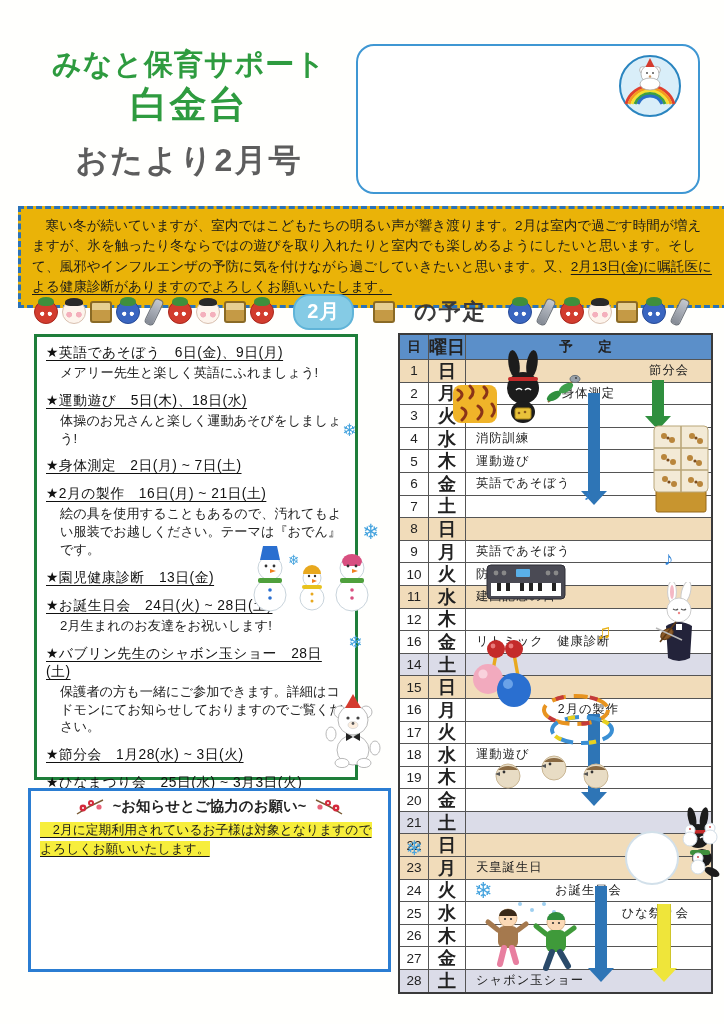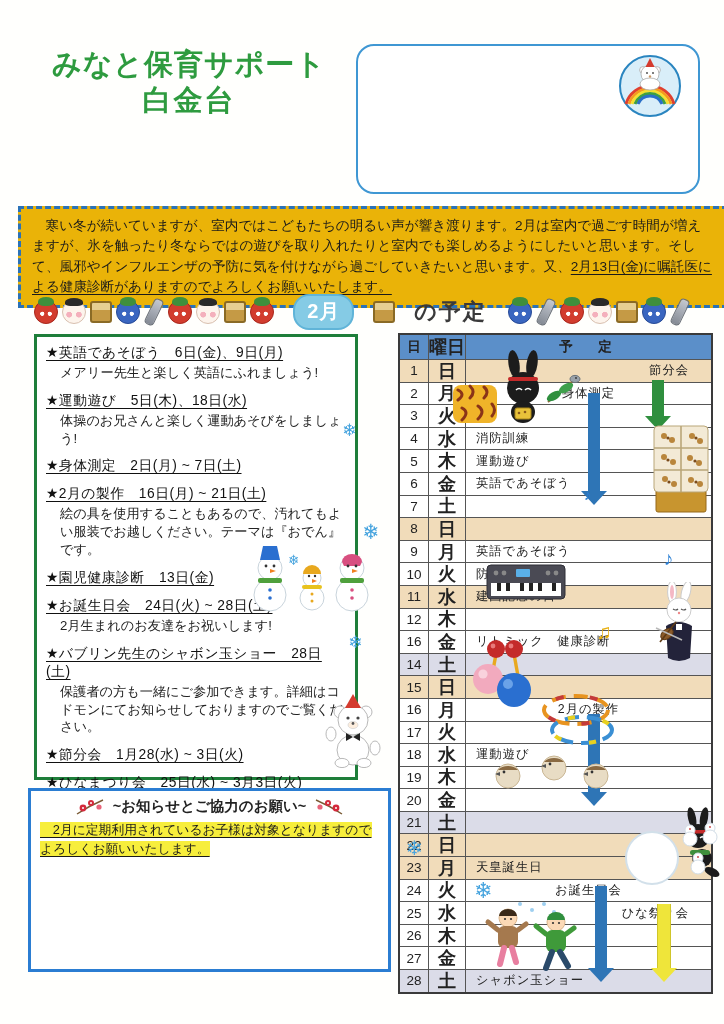--- a/index.html
+++ b/index.html
@@ -2,21 +2,21 @@
 <html><head>
 <meta charset="utf-8">
 <style>
   html,body{margin:0;padding:0;background:#e8e8e8;}
   .page{position:relative;width:724px;height:1024px;margin:0 auto;background:#fffffd;
         font-family:"Liberation Sans","DejaVu Sans",sans-serif;color:#222;overflow:hidden;}
 
   
   .masthead{position:absolute;left:28px;top:46px;width:322px;text-align:center;}
   .masthead .t1{font-size:29px;font-weight:bold;color:#2e9b3f;letter-spacing:1px;line-height:1.25;}
-  .masthead .t2{font-size:29px;font-weight:bold;color:#2e9b3f;letter-spacing:2px;line-height:1.25;}
+  .masthead .t2{font-size:37px;font-weight:bold;color:#2e9b3f;letter-spacing:2px;line-height:1.25;}
   .masthead .sub{font-size:32px;font-weight:bold;color:#5d5d5d;margin-top:10px;letter-spacing:2px;}
 
   
   .info-box{position:absolute;left:356px;top:44px;width:344px;height:150px;box-sizing:border-box;
             border:2px solid #3f97d3;border-radius:18px;padding:9px 14px;background:#fff;}
   .info-line{font-size:13.5px;color:#333;line-height:1.93;white-space:nowrap;}
   .logo{position:absolute;right:16px;top:8px;}
 
   
   .greeting{position:absolute;left:18px;top:206px;width:710px;box-sizing:border-box;
@@ -97,20 +97,21 @@
   .note{position:absolute;font-weight:bold;}
 </style>
 </head>
 <body>
 
 <div class="page">
 
   <div class="masthead">
     <div class="t1">みなと保育サポート</div>
     <div class="t2">白金台</div>
+    <div class="sub">おたより2月号</div>
   </div>
 
   <div class="info-box">
     <div class="info-line"></div>
       <div class="info-line"></div>
       <div class="info-line"></div>
       <div class="info-line"></div>
       <div class="info-line"></div>
     <svg class="logo" width="64" height="64" viewBox="0 0 64 64">
       <circle cx="32" cy="32" r="30" fill="#d9eef9" stroke="#2a85c0" stroke-width="2"></circle>

